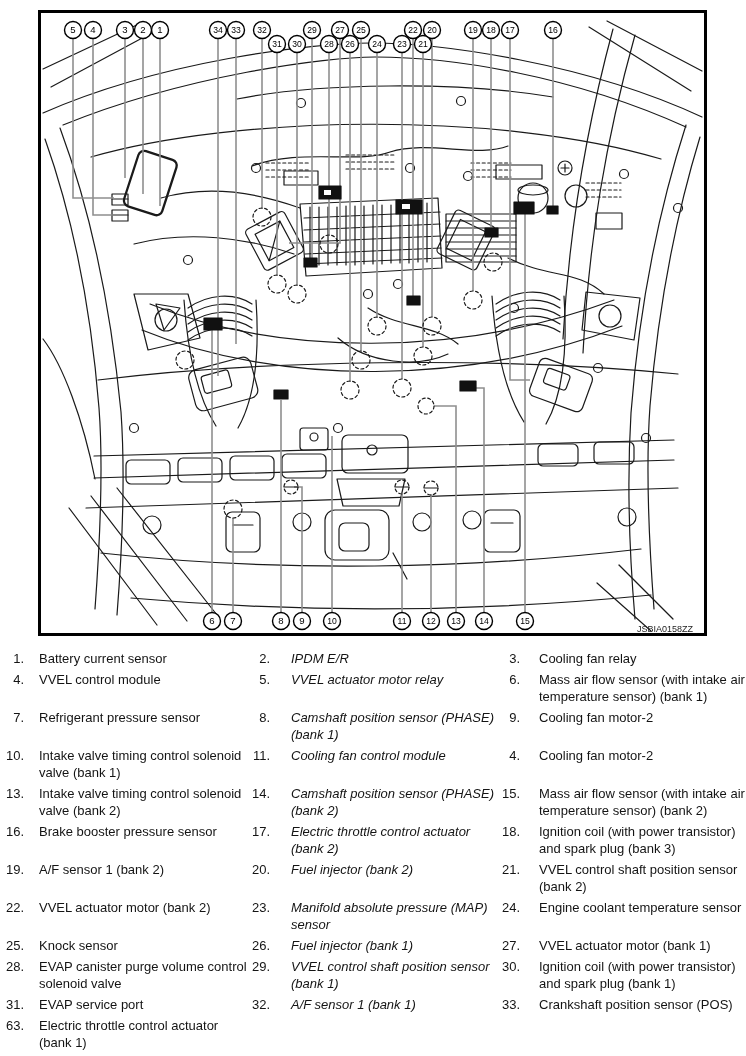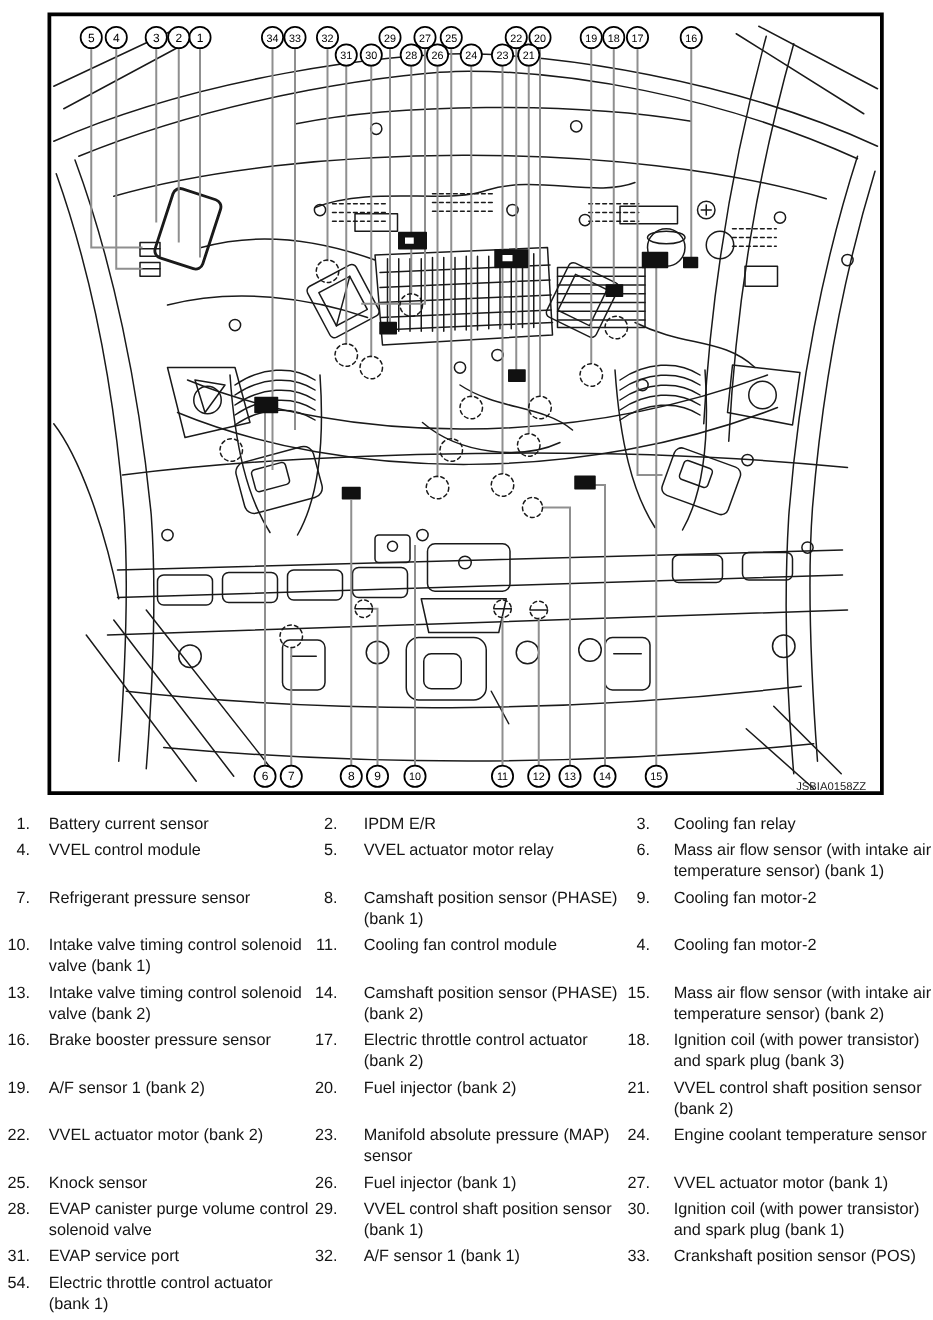--- a/index.html
+++ b/index.html
@@ -22,21 +22,21 @@
       font-family:"Liberation Sans",sans-serif;}
   .figcode{font-size:9px;fill:#222;text-anchor:end;
       font-family:"Liberation Sans",sans-serif;}
   
   .legend{position:absolute;left:0;top:650px;width:746px;
           display:grid;grid-template-columns:24px 226px 20px 226px 24px 226px;
           font-size:13px;line-height:17px;color:#141414;}
   .lnum{text-align:right;padding-bottom:4px;white-space:nowrap;}
   .ltxt{padding-bottom:4px;}
   .c1{padding-left:15px;}
-  .c2{padding-left:21px;}
+  .c2{padding-left:21px;font-style:italic;}
   .c3{padding-left:19px;}
 </style>
 </head>
 <body>
 
 <div class="frame">
 <svg viewBox="0 0 663 620">
 
   <g class="art">
 
@@ -477,15 +477,15 @@
     <div class="lnum">29.</div>
     <div class="ltxt c2">VVEL control shaft position sensor (bank 1)</div>
     <div class="lnum">30.</div>
     <div class="ltxt c3">Ignition coil (with power transistor) and spark plug (bank 1)</div>
     <div class="lnum">31.</div>
     <div class="ltxt c1">EVAP service port</div>
     <div class="lnum">32.</div>
     <div class="ltxt c2">A/F sensor 1 (bank 1)</div>
     <div class="lnum">33.</div>
     <div class="ltxt c3">Crankshaft position sensor (POS)</div>
-    <div class="lnum">54.</div>
+    <div class="lnum">63.</div>
     <div class="ltxt c1">Electric throttle control actuator (bank 1)</div>
   </div>
 
 </body></html>

